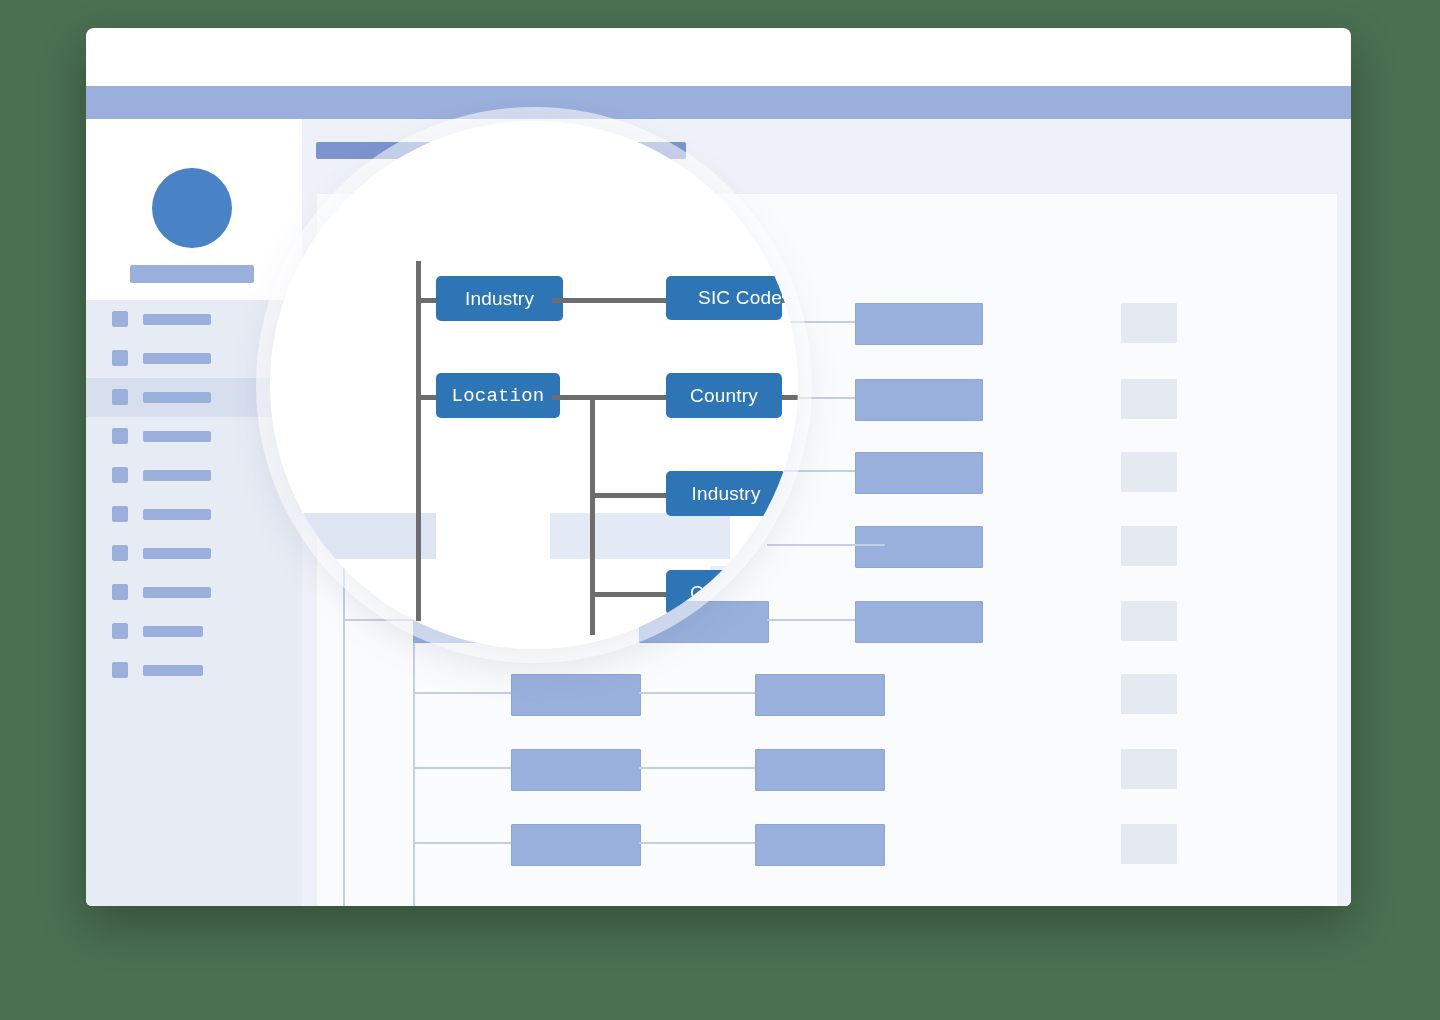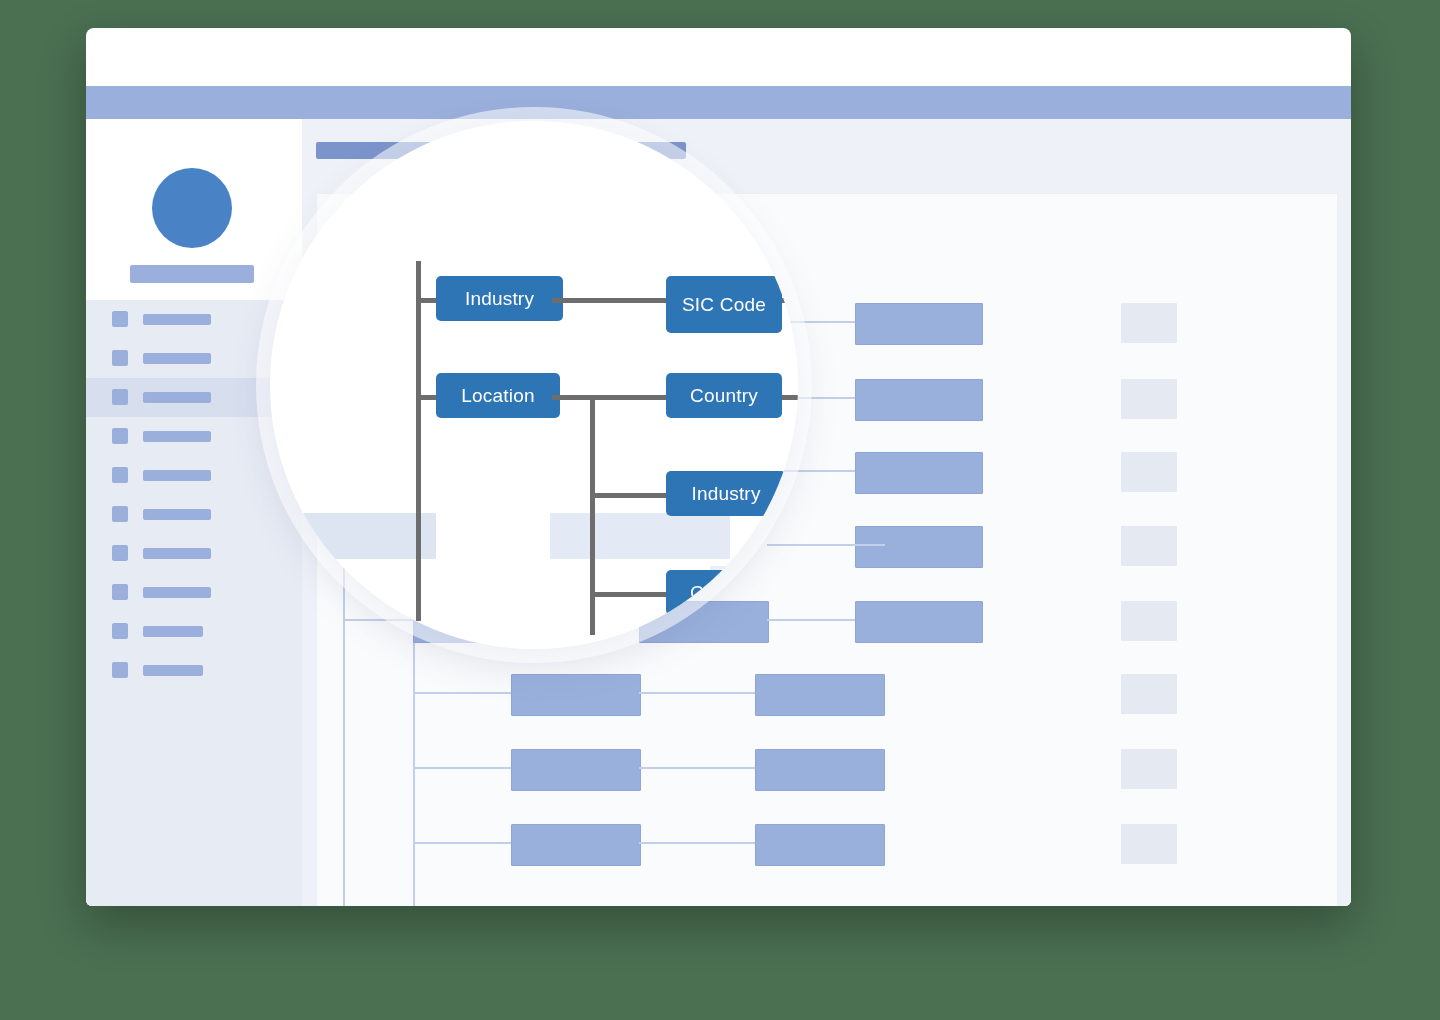--- a/index.html
+++ b/index.html
@@ -294,27 +294,27 @@
       <div class="gshape" style="left:280px;top:392px;width:180px;height:46px;opacity:.45;"></div>
       <div class="gshape" style="left:440px;top:445px;width:200px;height:46px;opacity:.35;"></div>
 
       <div class="mline v" style="left:146px;top:140px;height:360px;"></div>
 
       <div class="mline h" style="left:146px;top:177px;width:60px;"></div>
       <div class="mnode" style="left:166px;top:155px;width:127px;height:45px;">
         <span>Industry</span>
       </div>
       <div class="mline h" style="left:282px;top:177px;width:170px;"></div>
-      <div class="mnode" style="left:396px;top:155px;width:116px;height:57px;">
+      <div class="mnode" style="left:396px;top:155px;width:116px;height:44px;justify-content:flex-end;">
         <span>SIC Code</span>
       </div>
       <div class="mline h" style="left:512px;top:177px;width:80px;"></div>
 
       <div class="mline h" style="left:146px;top:274px;width:60px;"></div>
-      <div class="mnode" style="left:166px;top:252px;width:124px;height:45px;">
+      <div class="mnode" style="left:166px;top:252px;width:124px;height:45px;font-family:Liberation Mono, monospace;">
         <span>Location</span>
       </div>
       <div class="mline h" style="left:282px;top:274px;width:170px;"></div>
       <div class="mnode" style="left:396px;top:252px;width:116px;height:45px;">
         <span>Country</span>
       </div>
       <div class="mline h" style="left:512px;top:274px;width:80px;"></div>
 
       <div class="mline v" style="left:320px;top:274px;height:240px;"></div>
 

